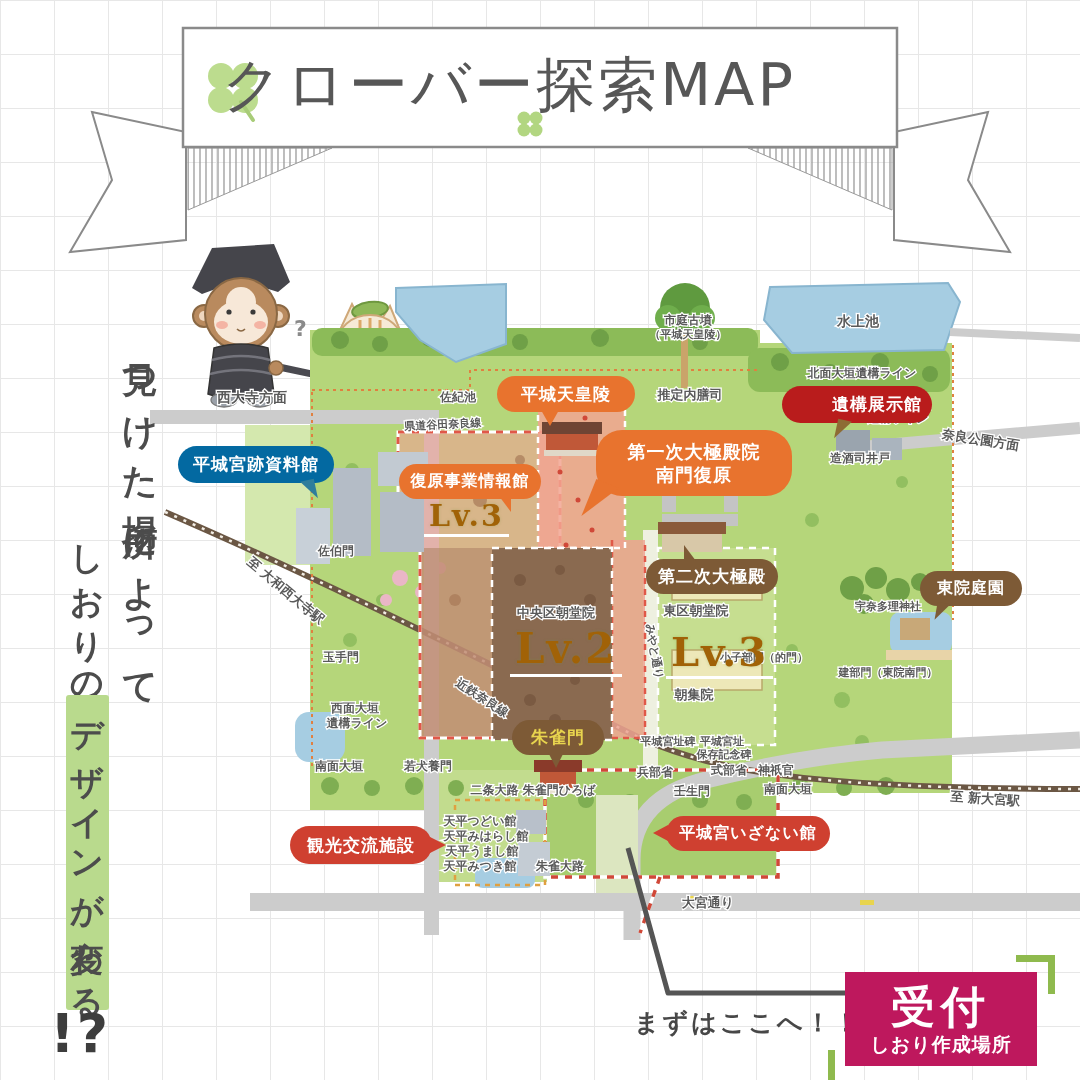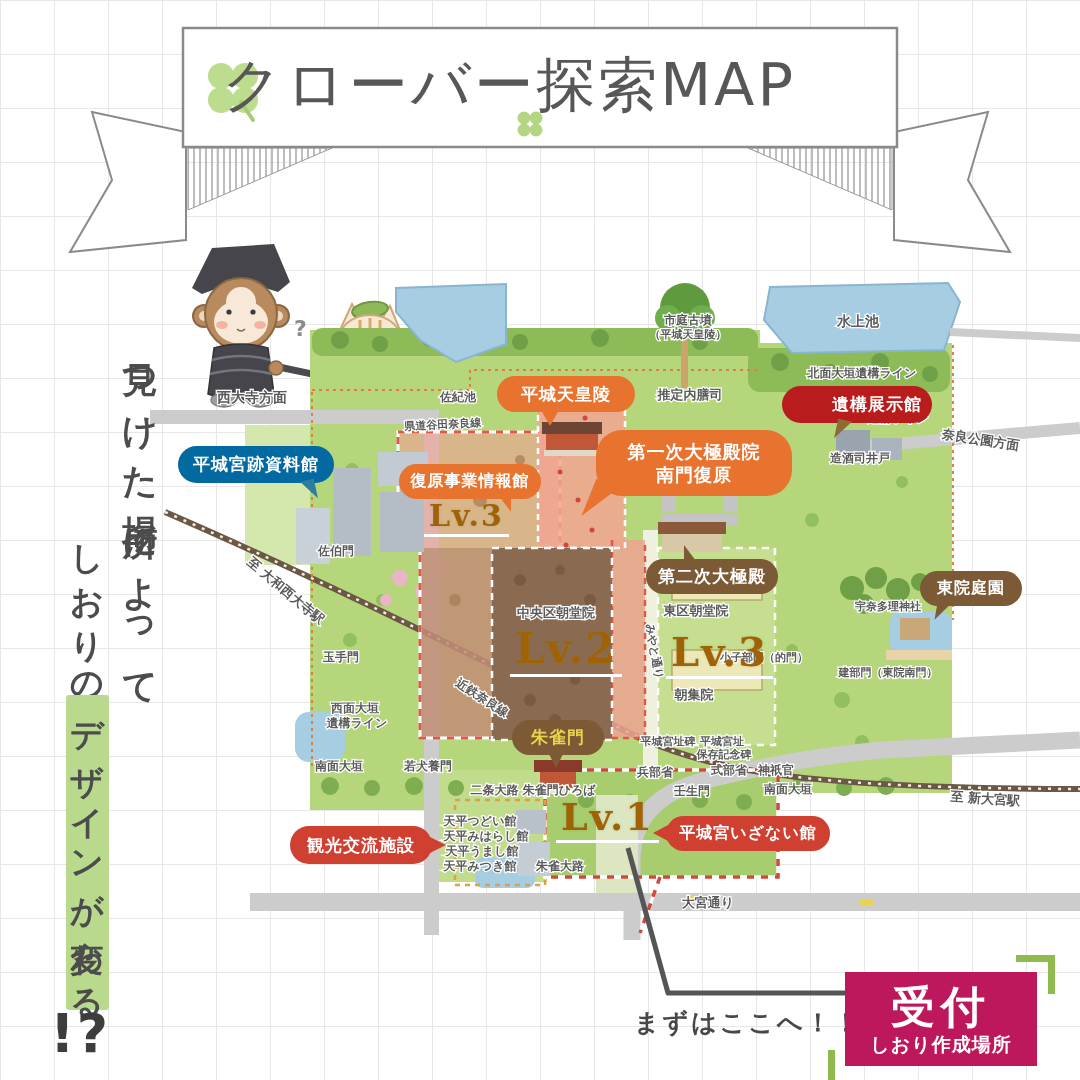--- a/index.html
+++ b/index.html
@@ -414,21 +414,20 @@
 </div>
 
 <div class="ov bubble" style="left:290px;top:826px;width:142px;height:38px;background:#cf4030;">
   <span>観光交流施設</span>
   <span class="tail" style="right:-14px;top:11px;border-left:16px solid #cf4030;border-top:8px solid transparent;border-bottom:8px solid transparent;"></span>
 </div>
 
 <div class="ov lv" style="left:424px;top:498px;font-size:30px;">Lv.3</div>
 <div class="ov lv" style="left:510px;top:624px;font-size:42px;">Lv.2</div>
 <div class="ov lv" style="left:666px;top:628px;font-size:40px;">Lv.3</div>
-<div class="ov lv" style="left:556px;top:794px;font-size:38px;">Lv.1</div>
 
 <div class="ov note">まずはここへ！！</div>
 <div class="ov rec-box">
   <div class="rec-title">受付</div>
   <div class="rec-sub">しおり作成場所</div>
 </div>
 <div class="ov br-tr"></div>
 <div class="ov br-bl"></div>
 
 </div>

